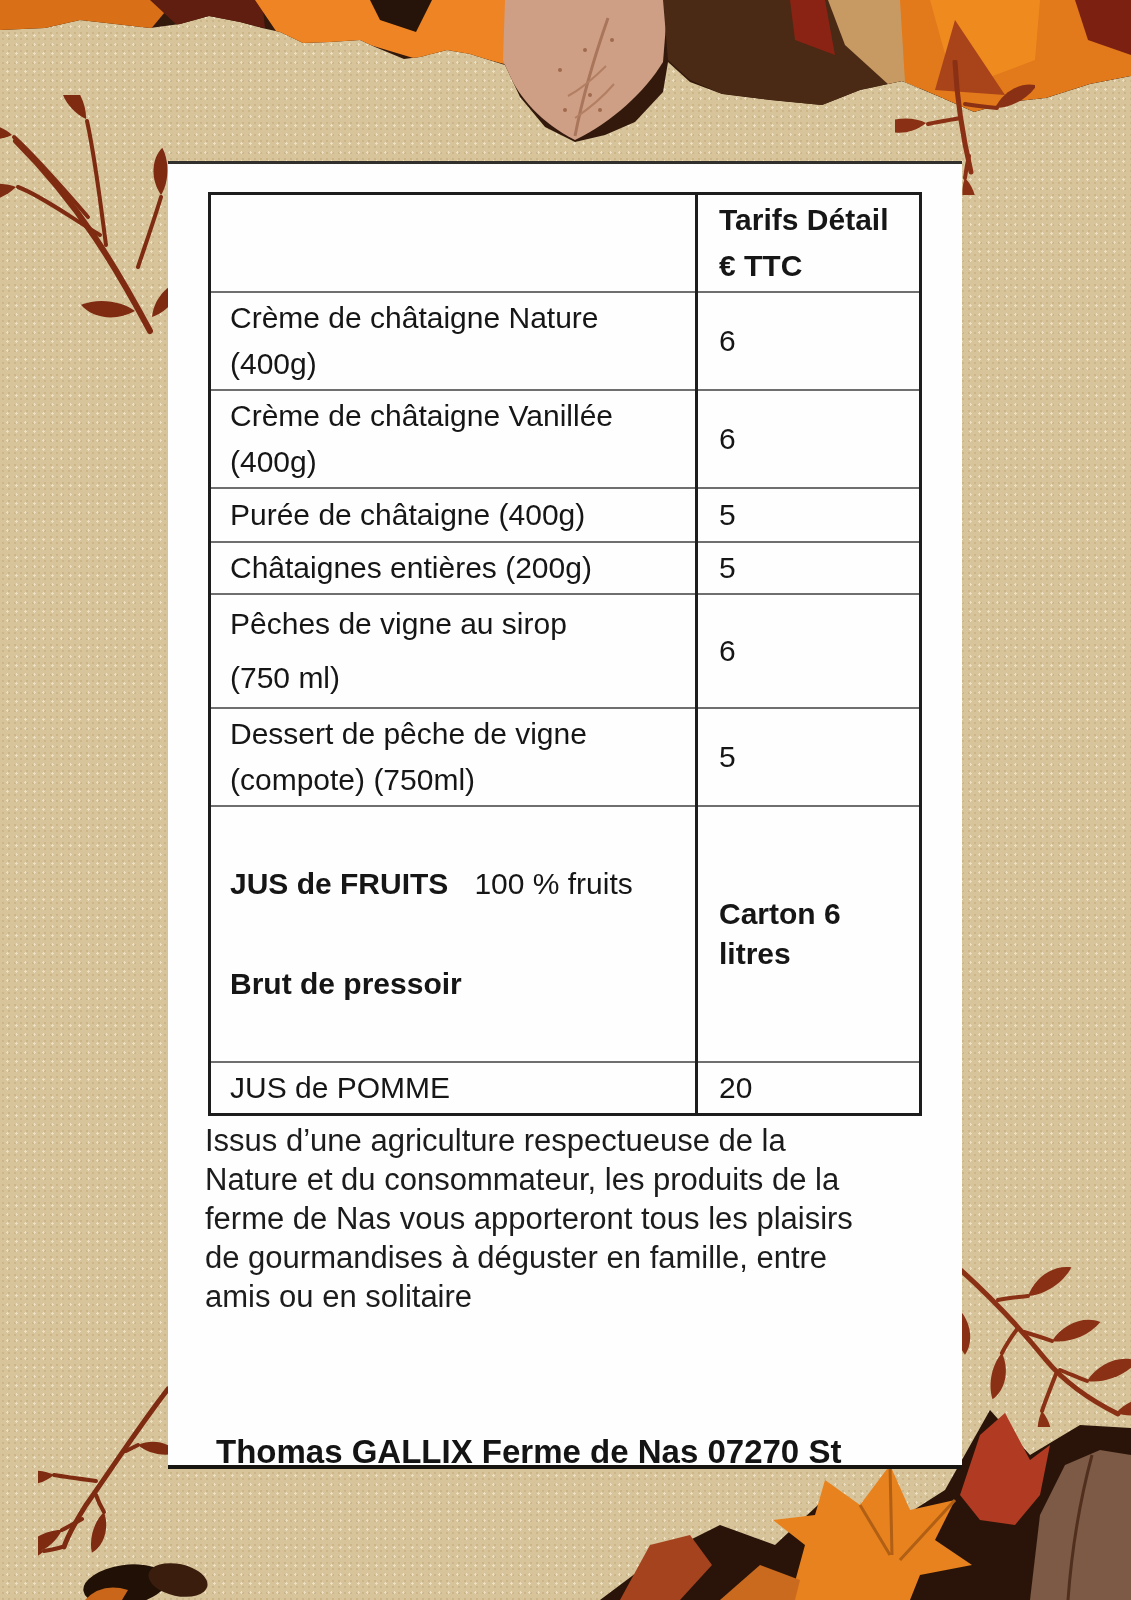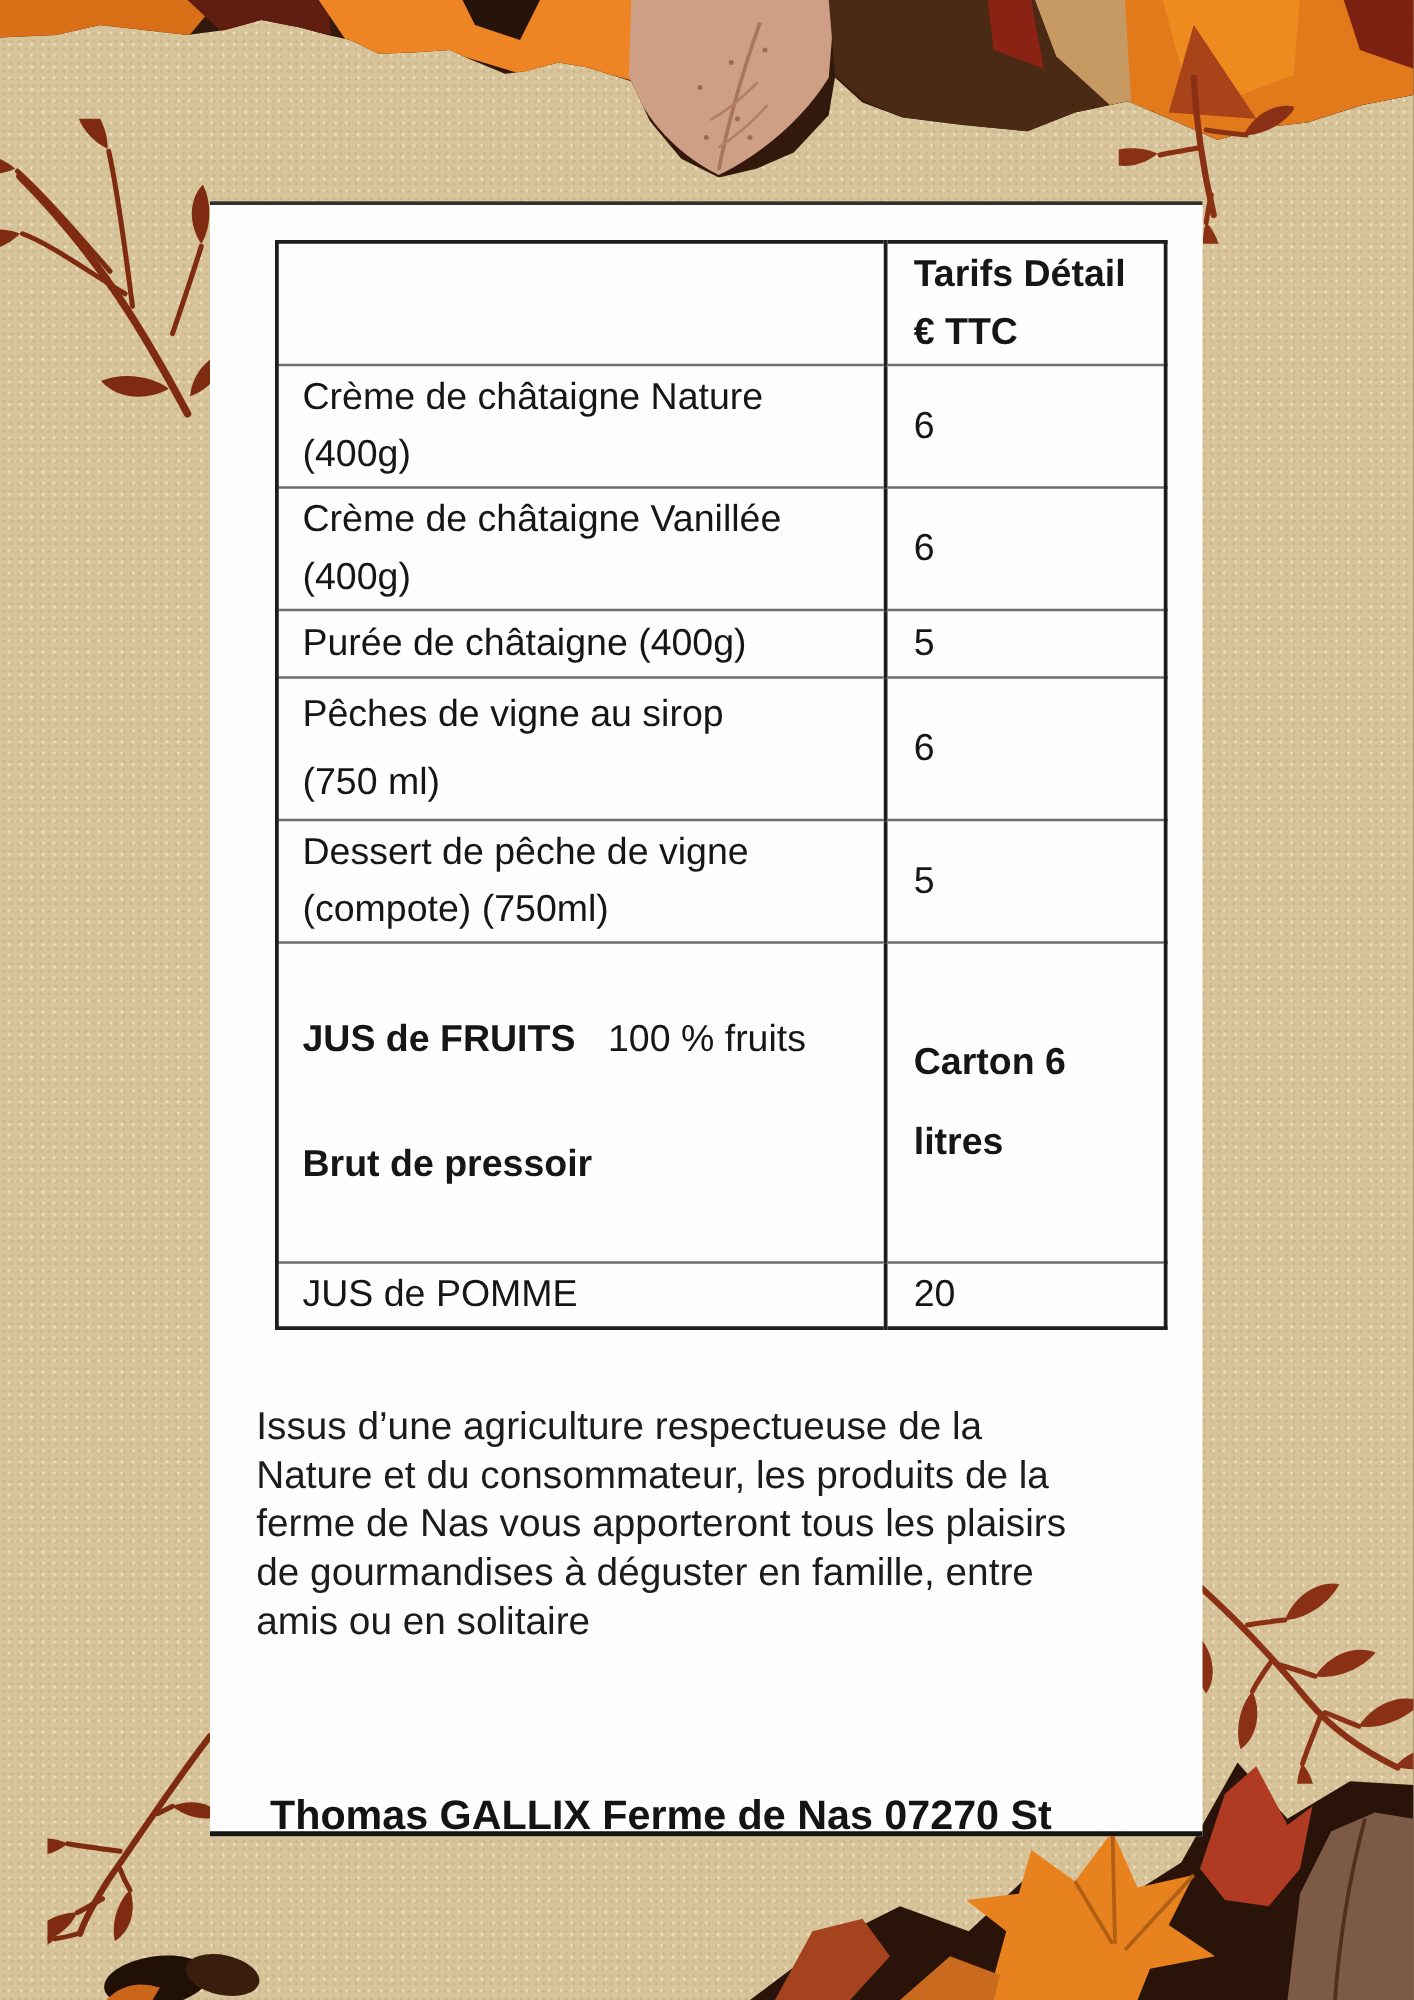--- a/index.html
+++ b/index.html
@@ -17,37 +17,37 @@
   
   .card{
     position:absolute;left:168px;top:161px;width:794px;height:1308px;
     background:#fefefe;box-sizing:border-box;
     border-top:3px solid #31302c;border-bottom:4px solid #171512;
     z-index:5;
   }
   
   .price-table{
     border-collapse:collapse;table-layout:fixed;width:711px;
-    margin:28px 0 0 52px;border:3px solid #1d1d1d;
+    margin:28px 0 0 40px;border:3px solid #1d1d1d;
   }
   .price-table td{
     vertical-align:middle;font-size:30px;color:#161616;
     line-height:46px;white-space:pre-line;
     padding:2px 10px 2px 19px;overflow:hidden;
   }
   .price-table td.price{border-left:3px solid #1d1d1d;padding-left:21px;}
   .price-table tr + tr td{border-top:2px solid #6f6f6f;}
   tr.h92{height:92px} tr.h93{height:93px} tr.h54{height:54px} tr.h50{height:50px}
   tr.h108{height:108px} tr.h95{height:95px} tr.h96{height:96px} tr.h58{height:48px}
   .hdr{font-weight:bold;line-height:40px;}
   tr.tall td{line-height:54px;}
   .jline{display:flex;gap:26px;align-items:baseline;line-height:50px;}
   .jbold{font-weight:bold;}
   td.jcell{line-height:50px;}
-  td.price.jcell{font-weight:bold;line-height:64px;}
+  td.price.jcell{font-weight:bold;line-height:40px;}
   
   .description{
     position:absolute;left:37px;top:957px;width:735px;margin:0;
     font-size:31px;line-height:39px;color:#1c1c1c;white-space:pre-line;
   }
   .footer-line{
     position:absolute;left:37px;top:1258px;width:735px;margin:11px;
     font-size:33px;font-weight:bold;color:#141414;white-space:nowrap;
   }
 </style>
@@ -205,20 +205,24 @@
         </tr>
         <tr class="h93">
           <td>Crème de châtaigne Vanillée
 (400g)</td>
           <td class="price">6</td>
         </tr>
         <tr class="h54">
           <td>Purée de châtaigne (400g)</td>
           <td class="price">5</td>
         </tr>
+        <tr class="h50">
+          <td>Châtaignes entières (200g)</td>
+          <td class="price">5</td>
+        </tr>
         <tr class="h108 tall">
           <td>Pêches de vigne au sirop
 (750 ml)</td>
           <td class="price">6</td>
         </tr>
         <tr class="h95">
           <td>Dessert de pêche de vigne
 (compote) (750ml)</td>
           <td class="price">5</td>
         </tr>

